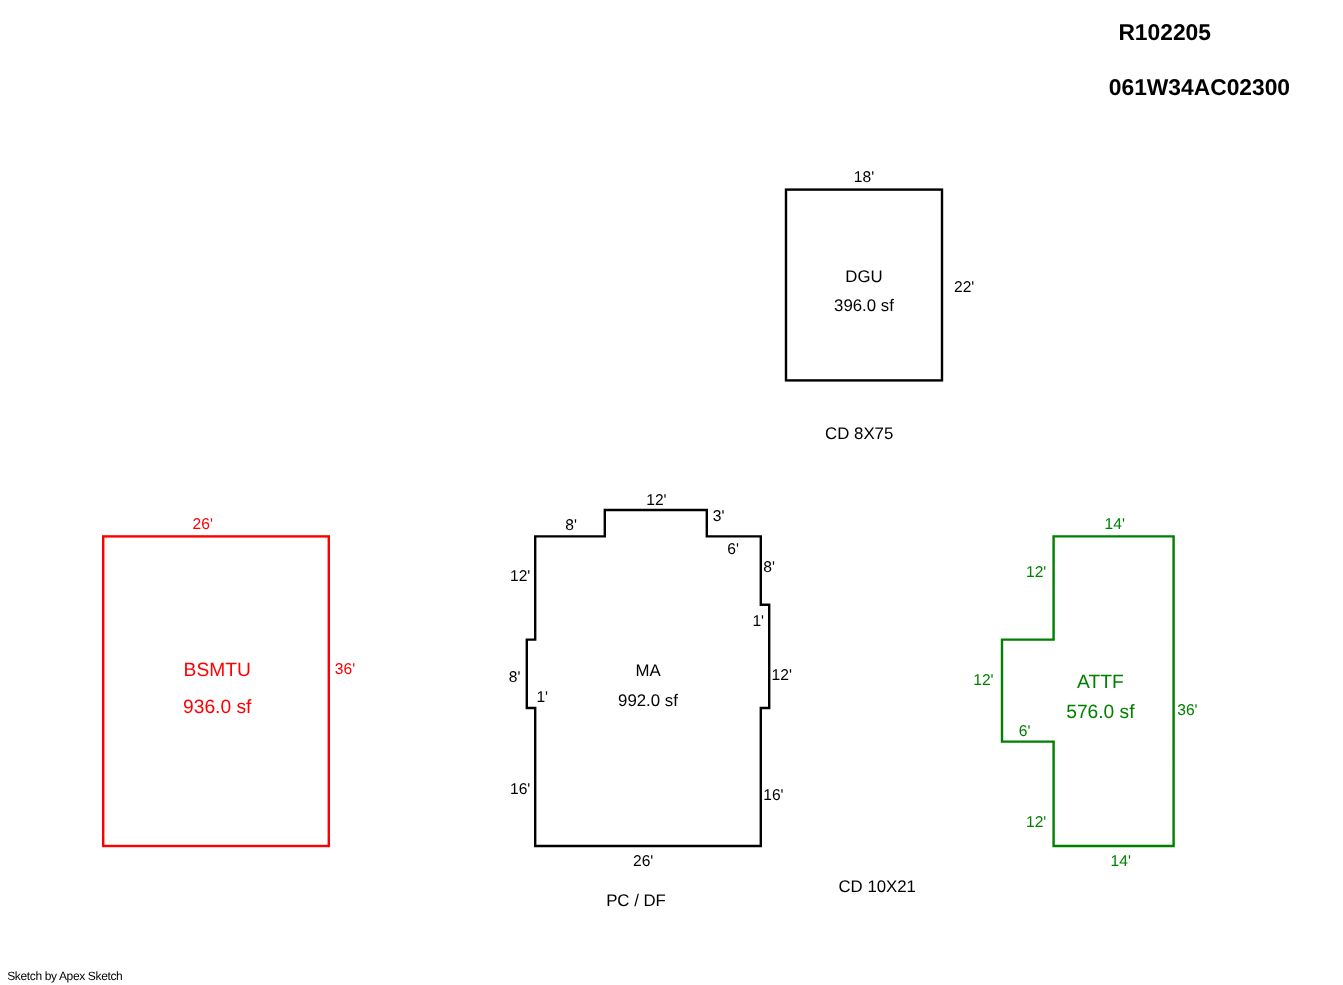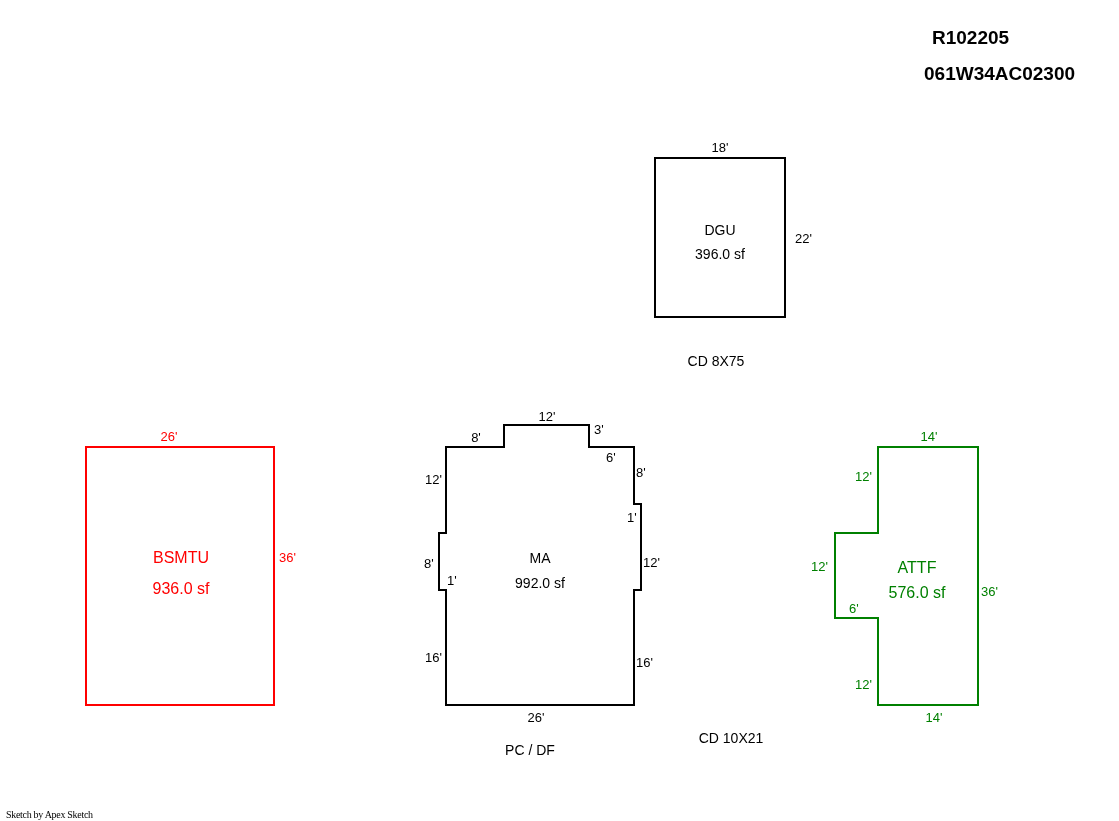--- a/index.html
+++ b/index.html
@@ -1,30 +1,30 @@
 <!DOCTYPE html>
 <html><head>
 <meta charset="utf-8">
 <style>
   html, body { margin: 0; padding: 0; background: #ffffff; }
   body { width: 1119px; height: 821px; position: relative; overflow: hidden;
          font-family: "Liberation Sans", sans-serif; }
   svg#sketch { position: absolute; left: 0; top: 0; }
   .hdr { position: absolute; font-weight: bold; font-size: 19px; color: #000; }
   .footer { position: absolute; left: 6px; top: 809px; font-size: 10px; color: #000;
-            font-family: Liberation Serif, serif; letter-spacing: -0.3px; }
+            font-family: Liberation Sans, sans-serif; letter-spacing: -0.3px; }
   text { font-family: "Liberation Sans", sans-serif; }
   .dim { font-size: 13px; }
   .lbl { font-size: 14px; }
   .lbl-big { font-size: 16px; }
 </style>
 </head>
 <body>
 
-<div class="hdr" style="left:932px; top:27px;">R102205</div>
+<div class="hdr" style="left:932px; top:17px;">R102205</div>
 <div class="hdr" style="left:924px; top:63px;">061W34AC02300</div>
 
 <svg id="sketch" width="1119" height="821" viewBox="0 0 1119 821">
 
   <g>
     <rect x="655" y="158" width="130" height="159" fill="none" stroke="#000" stroke-width="2"></rect>
     <text class="dim" x="720" y="152" text-anchor="middle" fill="#000">18'</text>
     <text class="dim" x="795" y="243" fill="#000">22'</text>
     <text class="lbl" x="720" y="235" text-anchor="middle" fill="#000">DGU</text>
     <text class="lbl" x="720" y="259" text-anchor="middle" fill="#000">396.0 sf</text>

